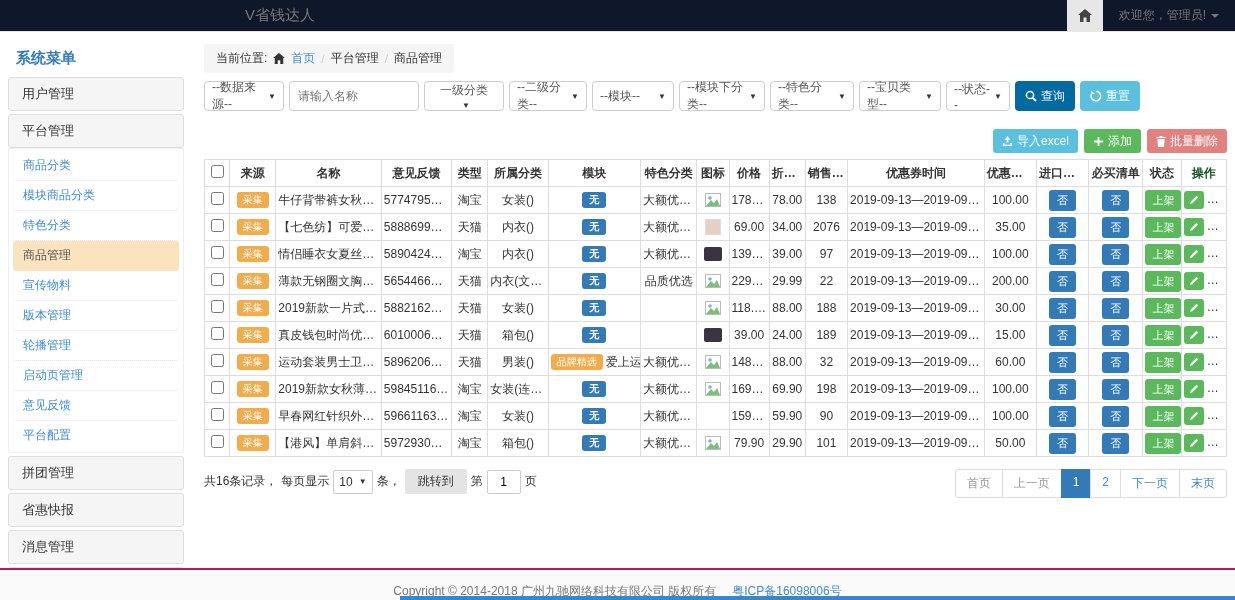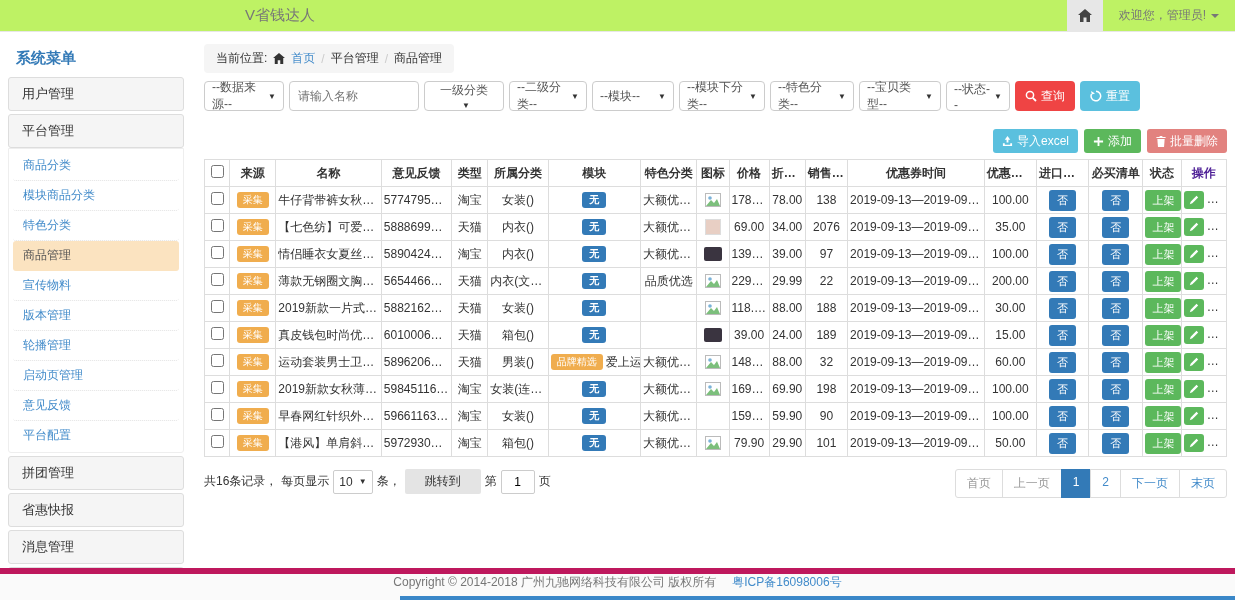--- a/index.html
+++ b/index.html
@@ -1,20 +1,20 @@
 <!DOCTYPE html>
 <html><head>
 <meta charset="utf-8">
 <style>
   * { margin:0; padding:0; box-sizing:border-box; }
   html,body { width:1235px; height:600px; overflow:hidden; }
   body { font-family:"Liberation Sans","DejaVu Sans",sans-serif; background:#fff; position:relative; color:#333; }
 
   
-  .navbar { height:32px; background:#bef264; border-bottom:1px solid #e7e7e7; display:flex; align-items:center; }
+  .navbar { height:32px; background:#0f172a; border-bottom:1px solid #e7e7e7; display:flex; align-items:center; }
   .brand { margin-left:245px; color:#777; font-size:15px; }
   .nav-right { margin-left:auto; display:flex; align-items:center; height:100%; }
   .home-btn { width:36px; height:100%; background:#e7e7e7; display:flex; align-items:center; justify-content:center; color:#444; cursor:pointer; }
   .user { padding:0 16px; color:#777; font-size:12px; cursor:pointer; display:flex; align-items:center; gap:5px; }
   .caret-sm { display:inline-block; width:0; height:0; border-left:4px solid transparent; border-right:4px solid transparent; border-top:4px solid #777; }
 
   
   .page-body { display:flex; height:536px; overflow:hidden; }
   .sidebar { width:176px; margin:12px 0 0 8px; flex-shrink:0; }
   .side-title { color:#337ab7; font-weight:bold; font-size:15px; padding:5px 8px 9px; }
@@ -29,62 +29,62 @@
   .breadcrumb { display:inline-flex; align-items:center; gap:6px; background:#f5f5f5; border-radius:4px; padding:6px 12px; font-size:12px; color:#333; }
   .breadcrumb .bc-home { color:#428bca; cursor:pointer; }
   .breadcrumb .sep { color:#ccc; }
   .bc-home-icon { color:#333; font-size:13px; }
 
   .filter-row { display:flex; align-items:center; gap:5px; margin-top:8px; }
   .sel { height:30px; border:1px solid #ccc; border-radius:4px; background:#fff; display:flex; align-items:center; justify-content:space-between; padding:0 7px; font-size:12px; color:#555; cursor:pointer; flex-shrink:0; }
   .sel .caret-sel { font-size:8px; color:#333; margin-left:4px; }
   .txt-input { height:30px; border:1px solid #ccc; border-radius:4px; padding:0 8px; font-size:12px; width:130px; color:#555; }
   .btn { height:30px; border-radius:4px; color:#fff; font-size:12px; display:inline-flex; align-items:center; gap:4px; padding:0 10px; border:none; cursor:pointer; flex-shrink:0; }
-  .btn-query { background:#ef4444; }
+  .btn-query { background:#0369a1; }
   .btn-reset { background:#5bc0de; }
 
   .action-row { display:flex; justify-content:flex-end; gap:6px; margin-top:18px; }
   .btn-sm { height:24px; border-radius:3px; color:#fff; font-size:12px; display:inline-flex; align-items:center; gap:4px; padding:0 9px; border:none; cursor:pointer; }
   .btn-import { background:#5bc0de; }
   .btn-add { background:#5cb85c; }
   .btn-batch-del { background:#e2827f; }
 
   
   table { border-collapse:collapse; width:100%; table-layout:fixed; font-size:12px; margin-top:6px; }
   th,td { border:1px solid #ddd; text-align:center; height:27px; padding:2px 2px; overflow:hidden; white-space:nowrap; text-overflow:ellipsis; vertical-align:middle; }
   th { font-weight:bold; color:#333; }
-  th.op-head { color:#4c1d95; }
+  th.op-head { color:#14532d; }
   .badge-o { background:#f0ad4e; color:#fff; font-size:10px; padding:2px 6px; border-radius:3px; display:inline-block; line-height:1.2; }
   .badge-b { background:#337ab7; color:#fff; font-size:10px; padding:2px 7px; border-radius:3px; display:inline-block; line-height:1.2; font-weight:bold; }
   .btn-no { background:#337ab7; color:#fff; font-size:11px; padding:3px 8px; border-radius:3px; border:none; cursor:pointer; }
   .btn-up { background:#5cb85c; color:#fff; font-size:11px; padding:3px 7px; border-radius:3px; border:none; cursor:pointer; }
   .op-btn { width:20px; height:18px; border:none; border-radius:3px; color:#fff; font-size:10px; cursor:pointer; display:inline-flex; align-items:center; justify-content:center; vertical-align:middle; }
   .op-edit { background:#5cb85c; margin-right:3px; }
   .op-del { background:#d9534f; }
   .thumb-ph { display:inline-block; width:16px; height:14px; vertical-align:middle; }
   .thumb-photo { display:inline-block; width:16px; height:16px; background:#e8cfc4; border:1px solid #ddd; vertical-align:middle; }
   .thumb-dark { display:inline-block; width:18px; height:14px; background:#3a3440; border-radius:2px; vertical-align:middle; }
   .module-mix { display:inline-flex; align-items:center; gap:3px; justify-content:center; }
 
   
   .page-row { display:flex; align-items:flex-start; justify-content:space-between; margin-top:12px; font-size:12px; }
   .pg-info { display:flex; align-items:center; gap:4px; color:#333; }
   .mini-sel { height:24px; border:1px solid #ccc; border-radius:2px; background:#fff; display:inline-flex; align-items:center; gap:6px; padding:0 5px; font-size:12px; cursor:pointer; }
   .mini-sel .caret-sel { font-size:8px; }
-  .jump-label { background:#e4e4e4; color:#333; padding:4px 20px; border-radius:2px; }
+  .jump-label { background:#e4e4e4; color:#333; padding:4px 13px; border-radius:2px; }
   .jump-input { width:34px; height:24px; border:1px solid #ccc; border-radius:2px; text-align:center; font-size:12px; }
   .pager { display:flex; }
   .pager .pg { border:1px solid #ddd; padding:5px 11px; color:#428bca; margin-left:-1px; cursor:pointer; background:#fff; }
   .pager .pg:first-child { border-radius:3px 0 0 3px; margin-left:0; }
   .pager .pg:last-child { border-radius:0 3px 3px 0; }
   .pager .pg.muted { color:#999; }
   .pager .pg.active { background:#337ab7; border-color:#337ab7; color:#fff; cursor:default; }
 
   
-  .footer { position:absolute; left:0; bottom:0; width:100%; height:32px; background:#fafafa; border-top:6px solid #be185d; display:flex; align-items:flex-start; justify-content:center; font-size:12px; color:#777; gap:16px; }
+  .footer { position:absolute; left:0; bottom:0; width:100%; height:32px; background:#fafafa; border-top:2px solid #be185d; display:flex; align-items:flex-end; justify-content:center; font-size:12px; color:#777; gap:16px; }
   .footer a { color:#428bca; text-decoration:none; cursor:pointer; }
   .bottom-strip { position:absolute; left:400px; right:0; bottom:0; height:4px; background:#3a87c8; }
 
   svg { display:block; }
 </style>
 </head>
 <body>
 
 <header class="navbar">
   <div class="brand">V省钱达人</div>

